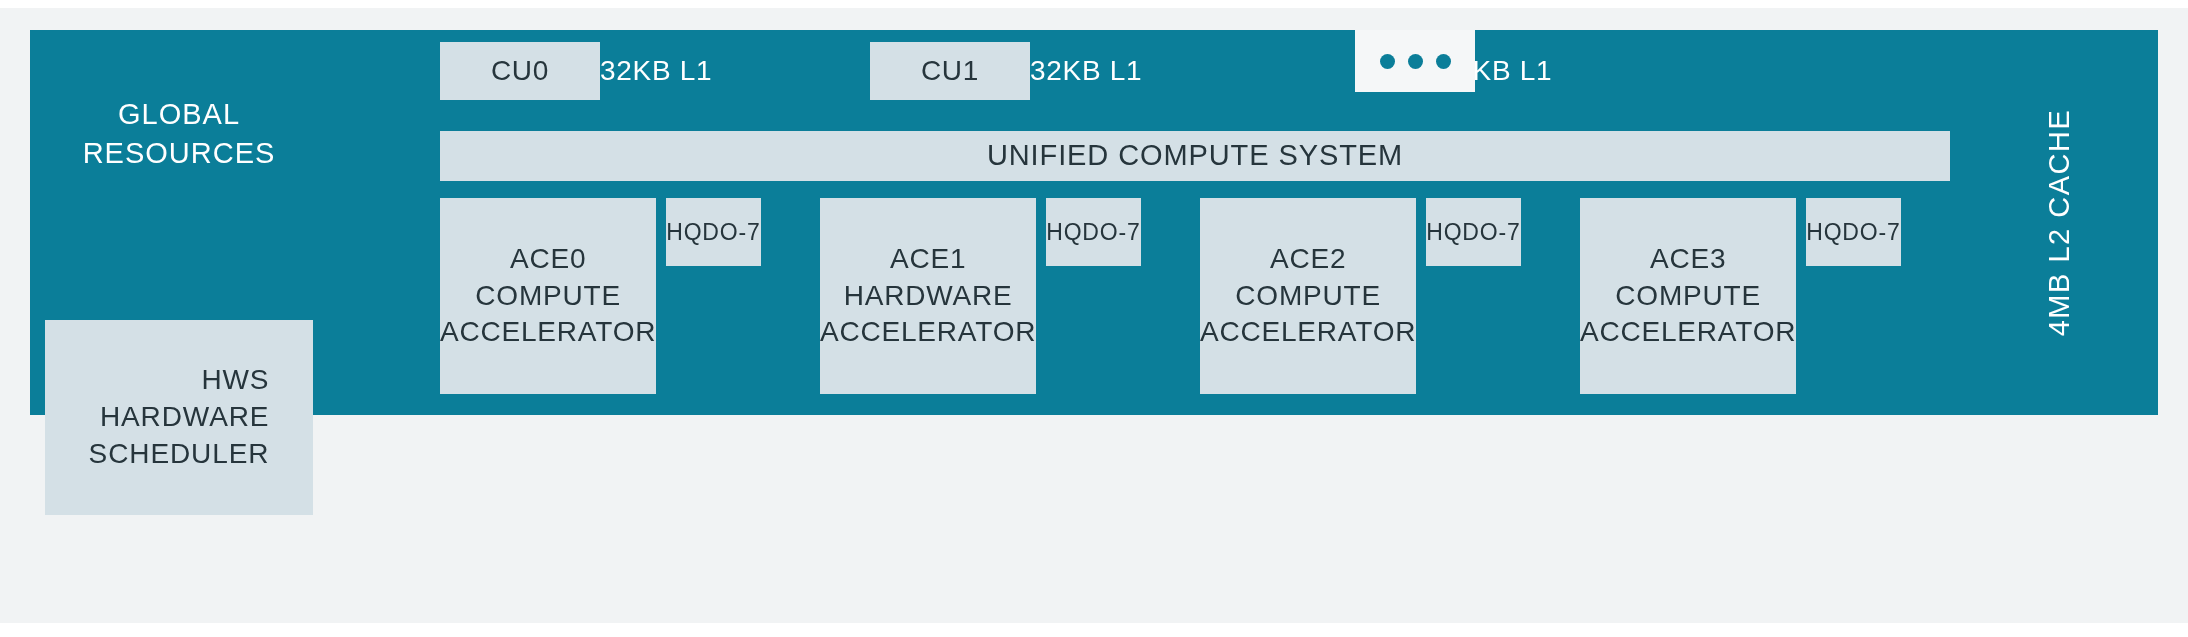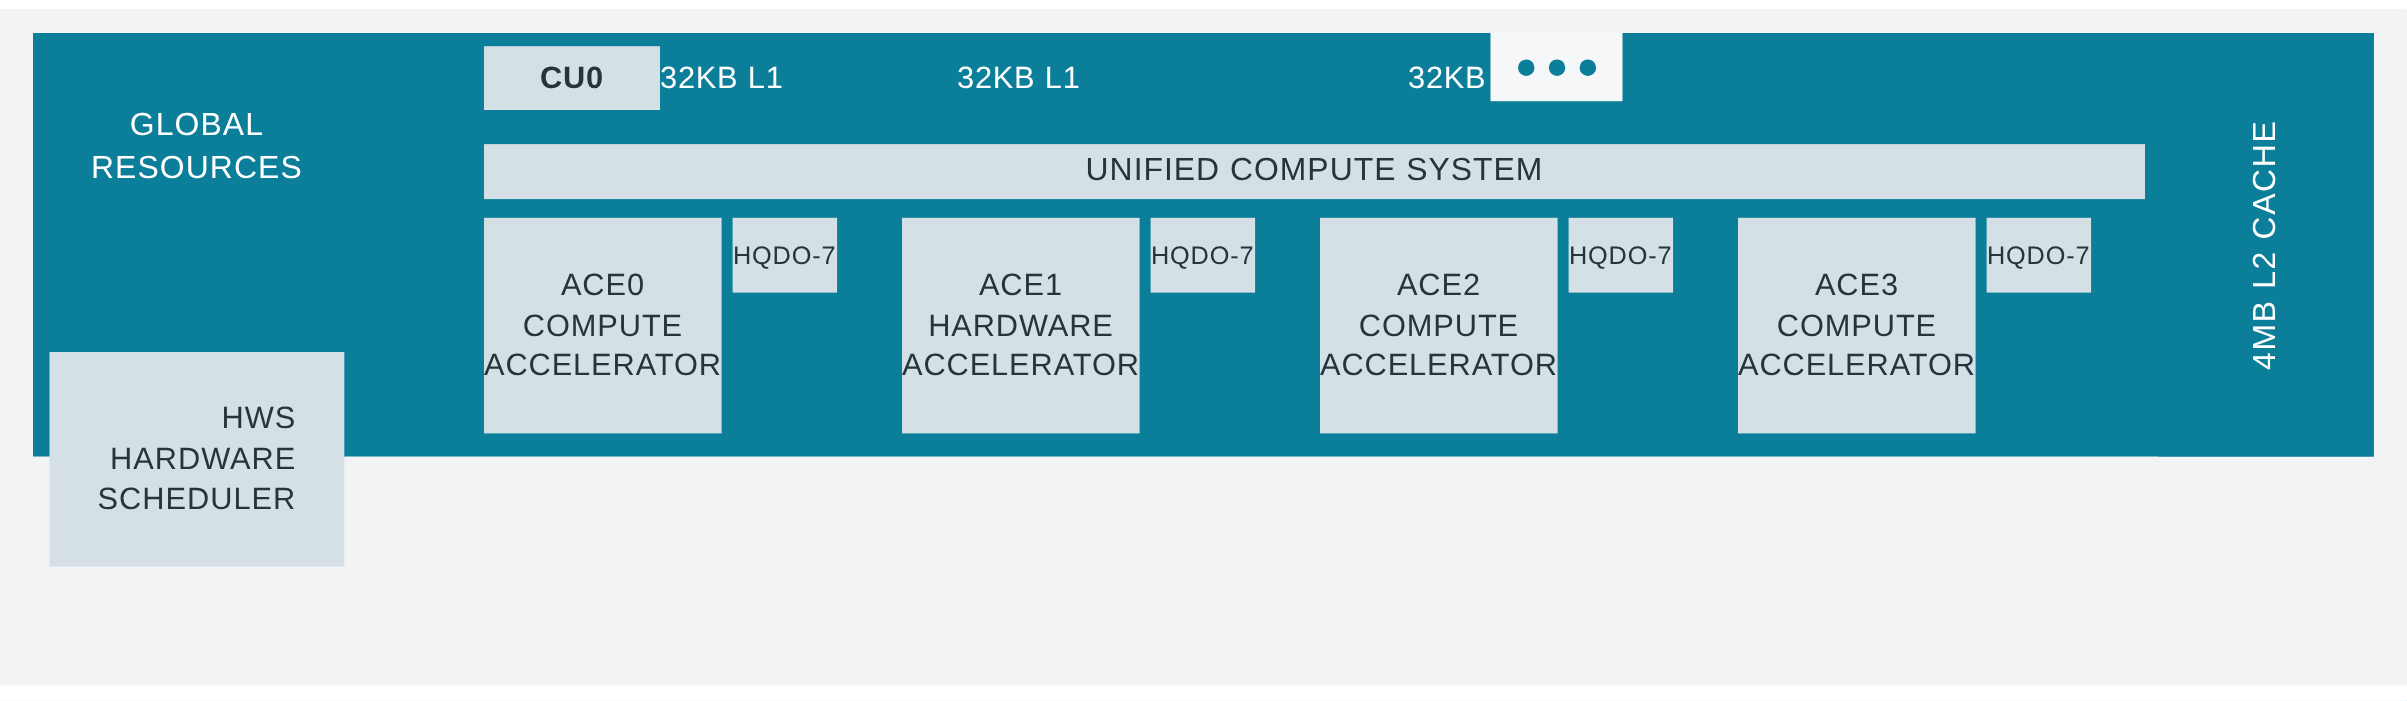--- a/index.html
+++ b/index.html
@@ -127,21 +127,20 @@
   .cu-chip {
     background: #d4e0e6;
     color: #26353c;
     font-size: 28px;
     letter-spacing: 0.7px;
     height: 58px;
     width: 160px;
     display: flex;
     align-items: center;
     justify-content: center;
-    font-weight: bold;
   }
   .cu-l1 {
     color: #ffffff;
     font-size: 28px;
     letter-spacing: 0.7px;
     width: 270px;
     text-align: left;
   }
   .cu-gap {
     width: 140px;
@@ -239,20 +238,21 @@
   <div class="hws-box">HWS
 HARDWARE
 SCHEDULER</div>
 
   <div class="cu-row">
     <div class="cu-cell">
       <div class="cu-chip">CU0</div>
       <div class="cu-l1">32KB L1</div>
     </div>
     <div class="cu-cell">
+      <div class="cu-chip">CU1</div>
       <div class="cu-l1">32KB L1</div>
     </div>
     <div class="cu-gap"></div>
     <div class="cu-cell">
       <div class="cu-l1">32KB L1</div>
     </div>
   </div>
 
   <div class="ellipsis-notch">
     <span class="dot"></span>

